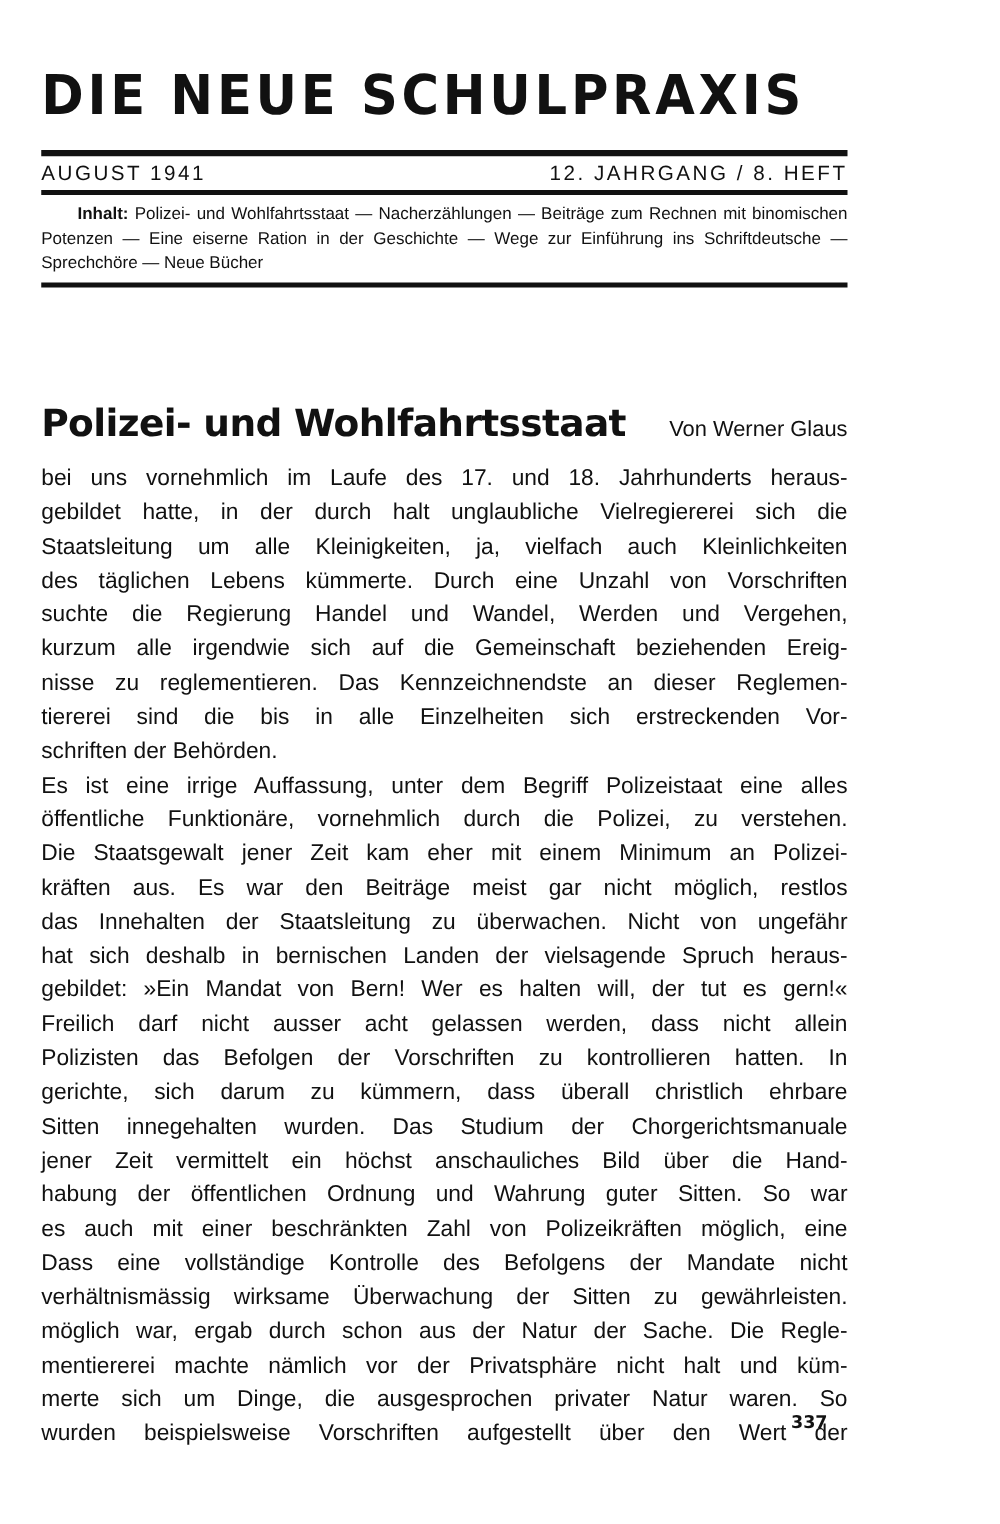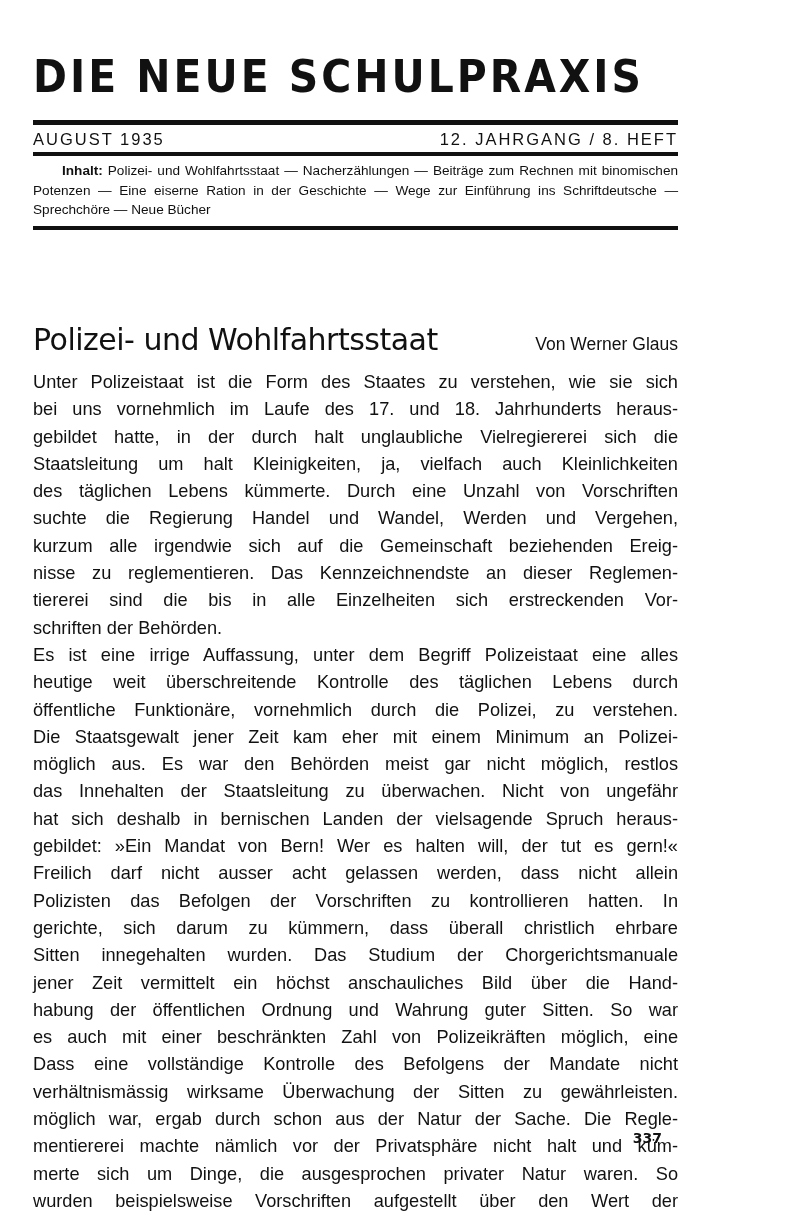--- a/index.html
+++ b/index.html
@@ -33,21 +33,21 @@
       font-family: "Liberation Sans", sans-serif;
       font-size: 13.6px; line-height: 19.5px; text-align: justify;
     }
     .contents .label { font-weight: bold; padding-left: 29px; }
 
     .article-head {
       position: absolute; top: 318px; left: 0; width: 645px; height: 50px;
       display: flex; justify-content: space-between; align-items: baseline;
     }
     .article-title {
-      font-family: "DejaVu Sans", sans-serif; font-weight: normal; font-size: 30px;
+      font-family: "DejaVu Sans", sans-serif; font-weight: bold; font-size: 30px;
       letter-spacing: -0.5px; line-height: 44px; white-space: nowrap;
     }
     .article-author {
       font-family: "Liberation Sans", sans-serif; font-size: 17.5px; white-space: nowrap;
     }
 
     .body-text {
       position: absolute; top: 369px; left: 0; width: 645px;
       font-family: "Liberation Sans", sans-serif;
       font-size: 18.2px; line-height: 27.3px;
@@ -65,52 +65,50 @@
   </style>
 </head>
 <body>
 
 <div class="page">
 
   <div class="masthead">DIE NEUE SCHULPRAXIS</div>
 
   <div class="rule r1"></div>
   <div class="issue-line">
-    <span>AUGUST 1935</span>
+    <span>AUGUST 1941</span>
     <span>12. JAHRGANG / 8. HEFT</span>
   </div>
   <div class="rule r2"></div>
 
   <div class="contents">
     <span class="label">Inhalt:</span>
     <span>Polizei- und Wohlfahrtsstaat — Nacherzählungen — Beiträge zum Rechnen mit binomischen Potenzen — Eine eiserne Ration in der Geschichte — Wege zur Einführung ins Schriftdeutsche — Sprechchöre — Neue Bücher</span>
   </div>
   <div class="rule r3"></div>
 
   <div class="article-head">
     <span class="article-title">Polizei- und Wohlfahrtsstaat</span>
     <span class="article-author">Von Werner Glaus</span>
   </div>
 
   <div class="body-text">
-    <span class="line">Unter Polizeistaat ist die Form des Staates zu verstehen, wie sie sich</span>
     <span class="line">bei uns vornehmlich im Laufe des 17. und 18. Jahrhunderts heraus-</span>
     <span class="line">gebildet hatte, in der durch halt unglaubliche Vielregiererei sich die</span>
-    <span class="line">Staatsleitung um halt Kleinigkeiten, ja, vielfach auch Kleinlichkeiten</span>
+    <span class="line">Staatsleitung um alle Kleinigkeiten, ja, vielfach auch Kleinlichkeiten</span>
     <span class="line">des täglichen Lebens kümmerte. Durch eine Unzahl von Vorschriften</span>
     <span class="line">suchte die Regierung Handel und Wandel, Werden und Vergehen,</span>
     <span class="line">kurzum alle irgendwie sich auf die Gemeinschaft beziehenden Ereig-</span>
     <span class="line">nisse zu reglementieren. Das Kennzeichnendste an dieser Reglemen-</span>
     <span class="line">tiererei sind die bis in alle Einzelheiten sich erstreckenden Vor-</span>
     <span class="line last">schriften der Behörden.</span>
     <span class="line">Es ist eine irrige Auffassung, unter dem Begriff Polizeistaat eine alles</span>
-    <span class="line">heutige weit überschreitende Kontrolle des täglichen Lebens durch</span>
     <span class="line">öffentliche Funktionäre, vornehmlich durch die Polizei, zu verstehen.</span>
     <span class="line">Die Staatsgewalt jener Zeit kam eher mit einem Minimum an Polizei-</span>
-    <span class="line">möglich aus. Es war den Behörden meist gar nicht möglich, restlos</span>
+    <span class="line">kräften aus. Es war den Beiträge meist gar nicht möglich, restlos</span>
     <span class="line">das Innehalten der Staatsleitung zu überwachen. Nicht von ungefähr</span>
     <span class="line">hat sich deshalb in bernischen Landen der vielsagende Spruch heraus-</span>
     <span class="line">gebildet: »Ein Mandat von Bern! Wer es halten will, der tut es gern!«</span>
     <span class="line">Freilich darf nicht ausser acht gelassen werden, dass nicht allein</span>
     <span class="line">Polizisten das Befolgen der Vorschriften zu kontrollieren hatten. In</span>
     <span class="line">gerichte, sich darum zu kümmern, dass überall christlich ehrbare</span>
     <span class="line">Sitten innegehalten wurden. Das Studium der Chorgerichtsmanuale</span>
     <span class="line">jener Zeit vermittelt ein höchst anschauliches Bild über die Hand-</span>
     <span class="line">habung der öffentlichen Ordnung und Wahrung guter Sitten. So war</span>
     <span class="line">es auch mit einer beschränkten Zahl von Polizeikräften möglich, eine</span>

